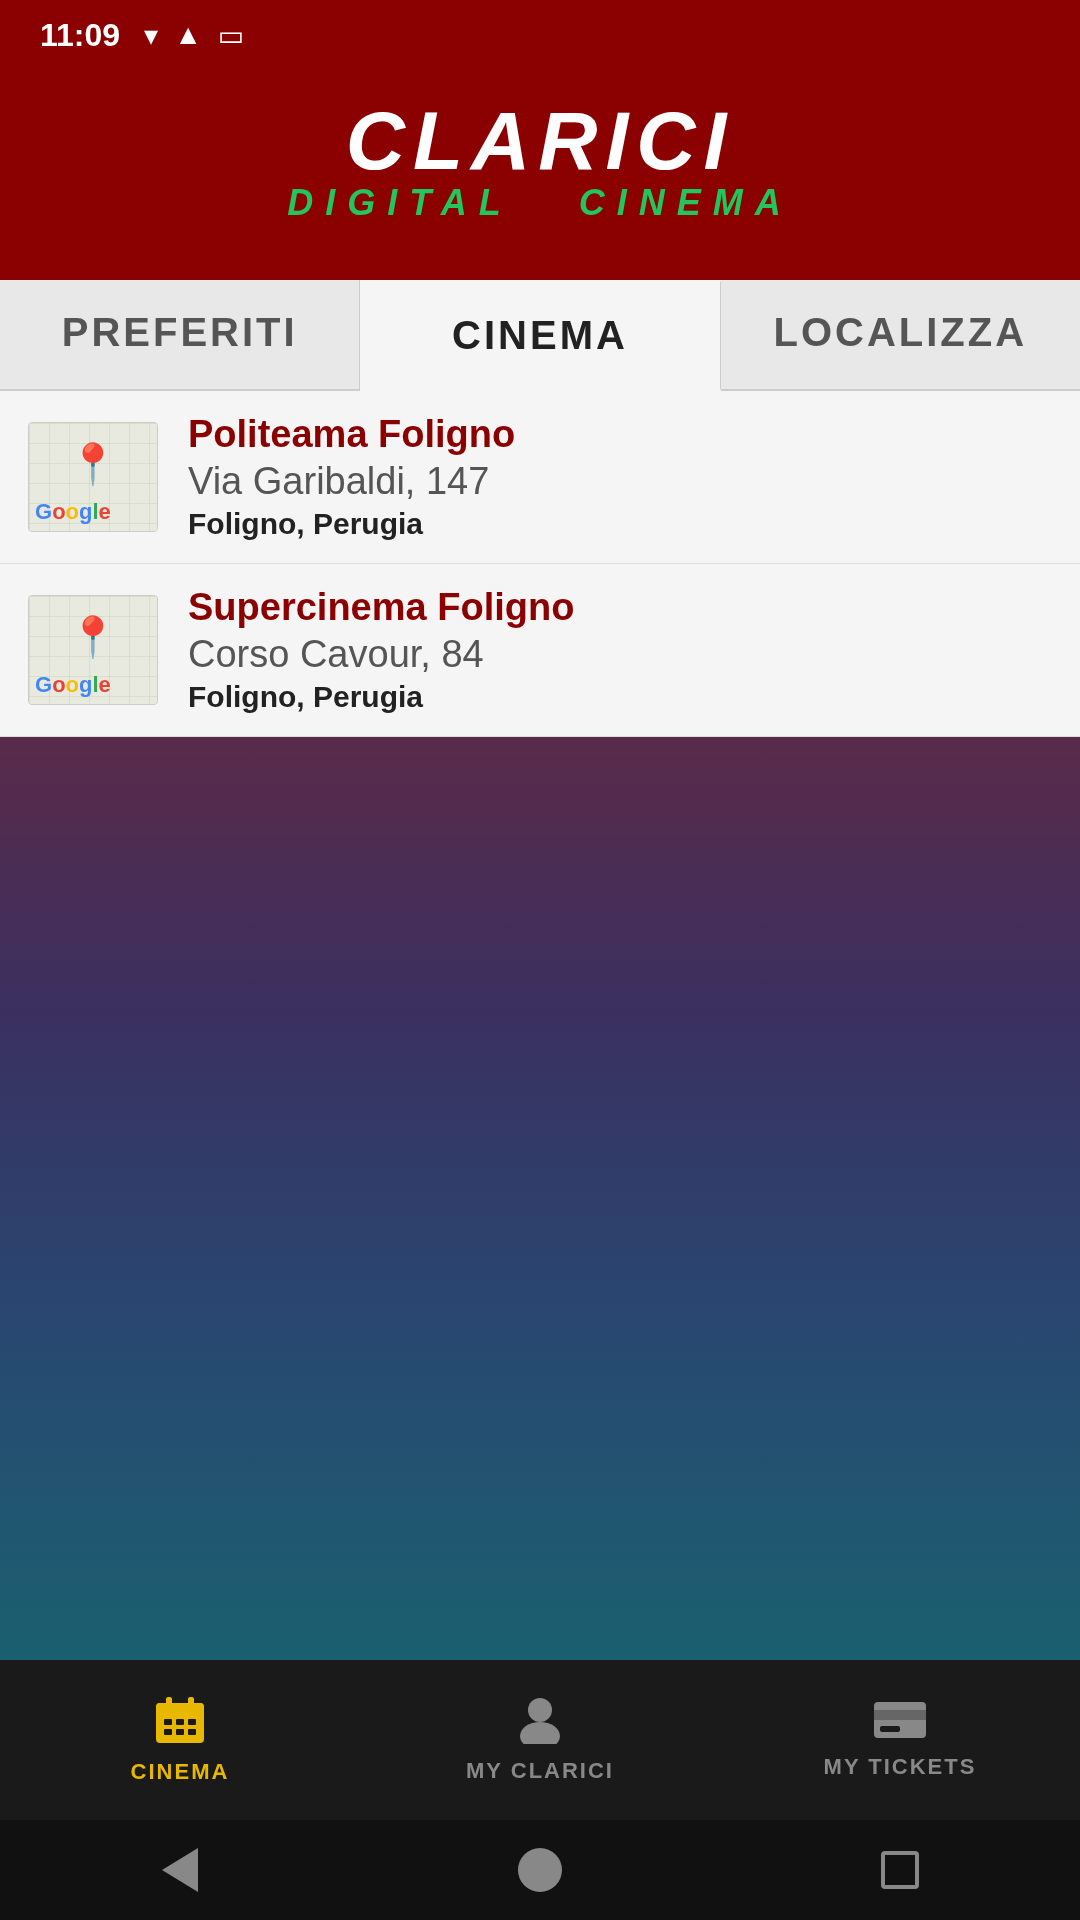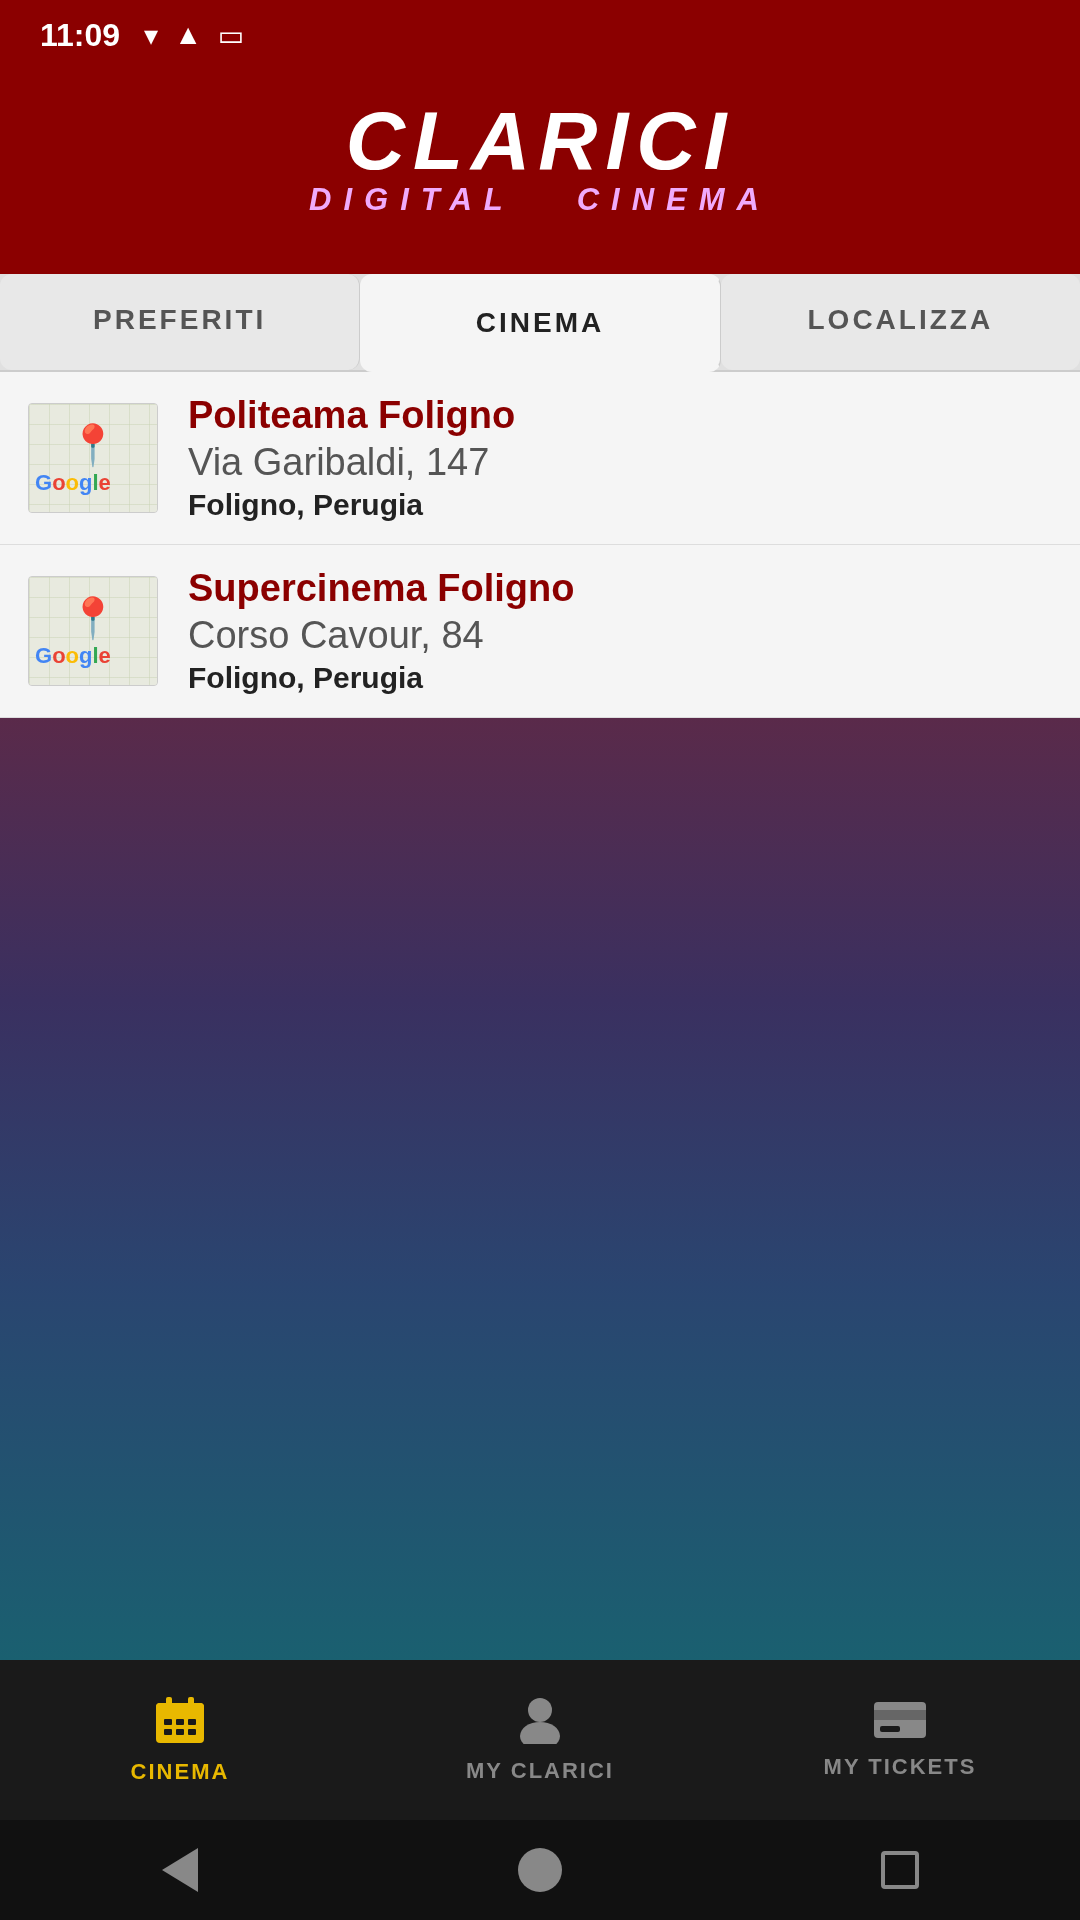--- a/index.html
+++ b/index.html
@@ -50,47 +50,46 @@
       text-align: center;
     }
     .logo-clarici {
       color: white;
       font-size: 82px;
       font-weight: 900;
       letter-spacing: 8px;
       line-height: 1;
     }
     .logo-sub {
-      color: #f0abfc;
-      font-size: 31px;
+      color: #22c55e;
+      font-size: 36px;
       font-weight: 400;
       letter-spacing: 12px;
     }
     .logo-sub span {
       font-weight: 700;
     }
 
     
     .tabs {
       display: flex;
       background-color: #e0e0e0;
       border-bottom: 2px solid #ccc;
     }
     .tab {
       flex: 1;
       text-align: center;
       padding: 30px 0;
-      font-size: 28px;
+      font-size: 40px;
       font-weight: 600;
       letter-spacing: 3px;
       color: #555;
       background-color: #e8e8e8;
       cursor: pointer;
       border-right: 1px solid #ccc;
-      border-radius: 12px;
     }
     .tab:last-child {
       border-right: none;
     }
     .tab.active {
       background-color: #f5f5f5;
       color: #222;
       font-weight: 800;
       border-top: 3px solid transparent;
       border-bottom: 3px solid #f5f5f5;
@@ -138,21 +137,21 @@
       position: absolute;
       top: 18px;
       left: 50%;
       transform: translateX(-50%);
       font-size: 40px;
       color: #e74c3c;
       z-index: 2;
     }
     .google-text {
       position: absolute;
-      bottom: 16px;
+      bottom: 6px;
       left: 6px;
       font-size: 22px;
       font-weight: bold;
       z-index: 2;
     }
     .google-g { color: #4285F4; }
     .google-o1 { color: #EA4335; }
     .google-o2 { color: #FBBC05; }
     .google-g2 { color: #4285F4; }
     .google-l { color: #34A853; }

